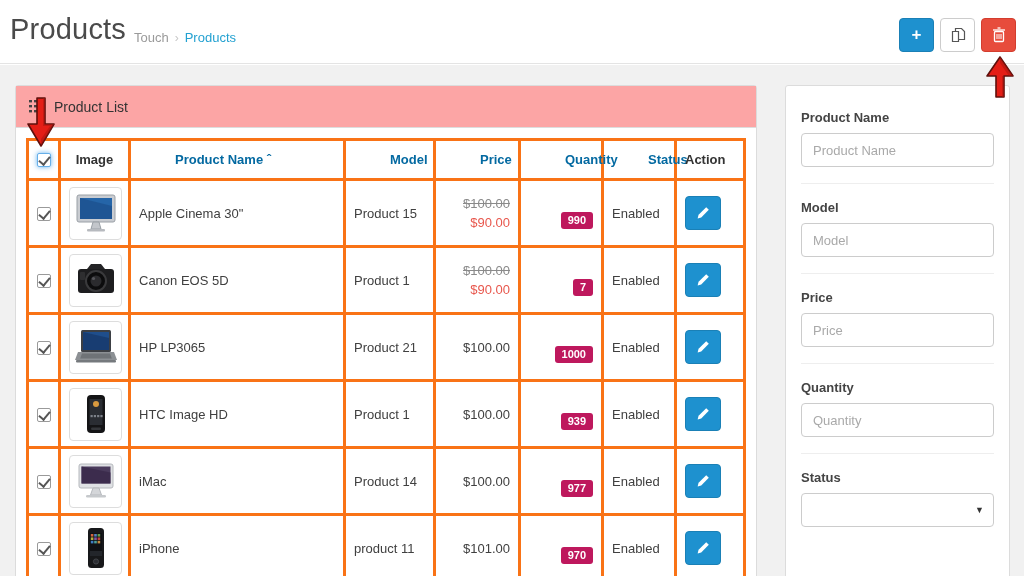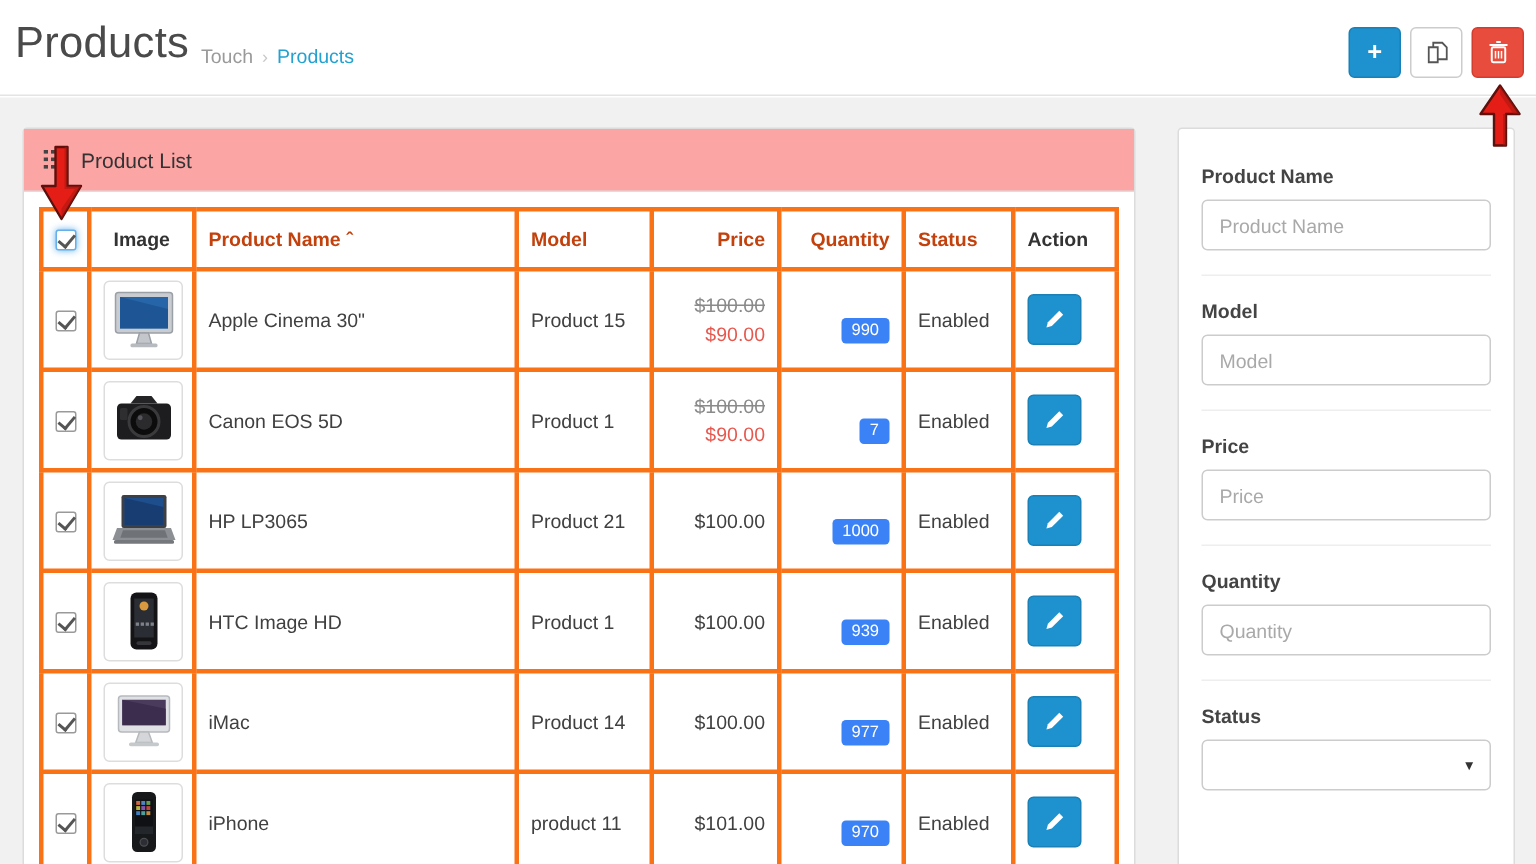--- a/index.html
+++ b/index.html
@@ -31,36 +31,36 @@
   .panel-heading { height:42px; background:#fca5a5; border-bottom:1px solid #ddd; display:flex; align-items:center; gap:9px; padding:0 13px; font-size:14px; color:#333; }
   .panel-products { left:15px; top:20px; width:742px; height:660px; }
   .panel-filter   { left:785px; top:20px; width:225px; height:640px; }
   .panel-body { padding:10px; }
 
   
   table { width:100%; border-collapse:collapse; font-size:13px; color:#404040; table-layout:fixed; }
   th, td { border:3px solid #f97316; padding:4px 8px; vertical-align:middle; }
   th { height:40px; font-weight:bold; color:#333; background:#fff; }
   td { height:67px; }
-  th a { color:#c2410c; text-decoration:none; font-weight:bold; }
+  th a { color:#0369a1; text-decoration:none; font-weight:bold;margin-left:36px; }
   .col-check  { width:32px; text-align:center; }
   .col-image  { width:70px; text-align:center; }
   .col-name   { width:215px; text-align:left; }
   .col-model  { width:90px; text-align:left; }
   .col-price  { width:85px; text-align:right; }
   .col-qty    { width:83px; text-align:right; }
   .col-status { width:73px; text-align:left; }
   .col-action { text-align:left; }
   th.col-price a, th.col-qty a { display:inline-block; }
 
   .price-old { display:block; color:#8a8a8a; text-decoration:line-through; line-height:1.5; }
   .price-new { display:block; color:#e8574d; line-height:1.5; }
   .price-old:empty, .price-new:empty { display:none; }
 
-  .qty-badge { display:inline-block; background:#3b82f6; color:#fff; font-size:11px; font-weight:normal; padding:3px 7px; border-radius:3px; line-height:1;margin-top:15px; }
+  .qty-badge { display:inline-block; background:#be185d; color:#fff; font-size:11px; font-weight:bold; padding:3px 7px; border-radius:3px; line-height:1;margin-top:15px; }
 
   .thumb { width:53px; height:53px; border:1px solid #ddd; border-radius:4px; background:#fff; display:inline-flex; align-items:center; justify-content:center; }
 
   .btn-edit { width:36px; height:34px; background:#1e91cf; border:1px solid #1a80b6; border-radius:4px; display:inline-flex; align-items:center; justify-content:center; cursor:pointer; }
 
   
   .cbx { position:relative; display:inline-block; width:14px; height:14px; background:#fff; border:1px solid #9a9a9a; border-radius:2px; cursor:pointer; vertical-align:middle; }
   .cbx.checked::after { content:""; position:absolute; left:3px; top:0px; width:5px; height:9px; border-right:2px solid #555; border-bottom:2px solid #555; transform:rotate(40deg); }
   .cbx.focused { border-color:#66afe9; box-shadow:0 0 5px rgba(82,168,236,.9); }
 

